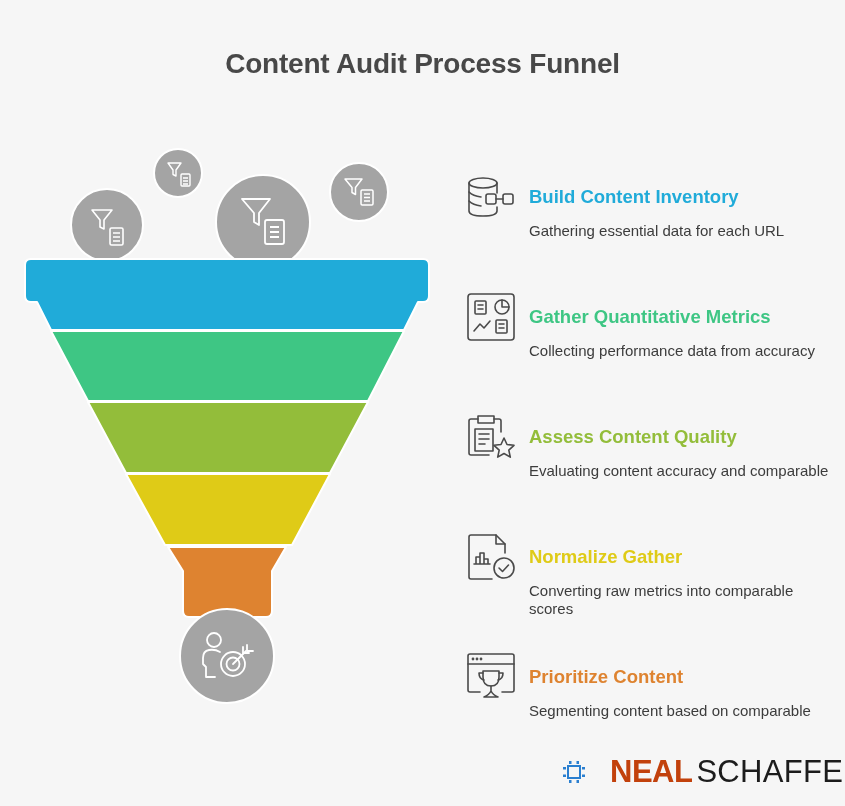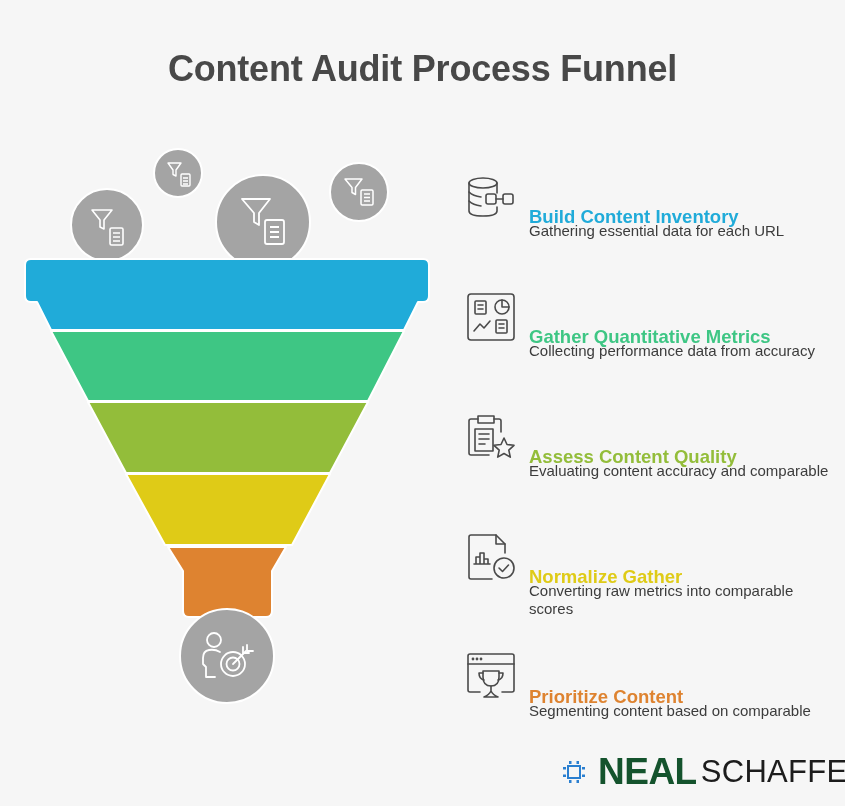--- a/index.html
+++ b/index.html
@@ -2,33 +2,33 @@
 <html><head>
 <meta charset="utf-8">
 <style>
   html, body { margin: 0; padding: 0; }
   body {
     width: 845px; height: 806px; background: #f6f6f6;
     font-family: "Liberation Sans", sans-serif; position: relative; overflow: hidden;
   }
   .title {
     position: absolute; left: 0; right: 0; top: 48px; text-align: center;
-    font-size: 36px; font-weight: bold; color: #484848; letter-spacing: -0.2px;
+    font-size: 28px; font-weight: bold; color: #484848; letter-spacing: -0.2px;
   }
   svg.funnel { position: absolute; left: 0; top: 0; }
   .step { position: absolute; left: 466px; width: 370px; }
   .step .icon { position: absolute; left: 0; top: 0; width: 50px; height: 50px; }
   .step .head {
-    position: absolute; left: 63px; top: 14px; font-size: 18.5px; font-weight: bold; white-space: nowrap; margin-top: 20px;
+    position: absolute; left: 63px; top: 14px; font-size: 18.5px; font-weight: bold; white-space: nowrap;
   }
   .step .desc {
     position: absolute; left: 63px; top: 50px; font-size: 15px; color: #3c3c3c; line-height: 18px; width: 300px;
   }
   .logo { position: absolute; left: 562px; top: 754px; height: 36px; display: flex; align-items: center; }
-  .logo .neal { font-size: 37px; font-weight: bold; color: #14532d; letter-spacing: -0.5px; margin-left: 12px; }
+  .logo .neal { font-size: 31px; font-weight: bold; color: #c2410c; letter-spacing: -0.5px; margin-left: 24px; }
   .logo .schaffer { font-size: 31px; color: #1c1c1c; margin-left: 4px; letter-spacing: 0.3px; }
 </style>
 </head>
 <body>
 
 <div class="title">Content Audit Process Funnel</div>
 
 <svg class="funnel" width="845" height="806" viewBox="0 0 845 806">
 
   <g>

